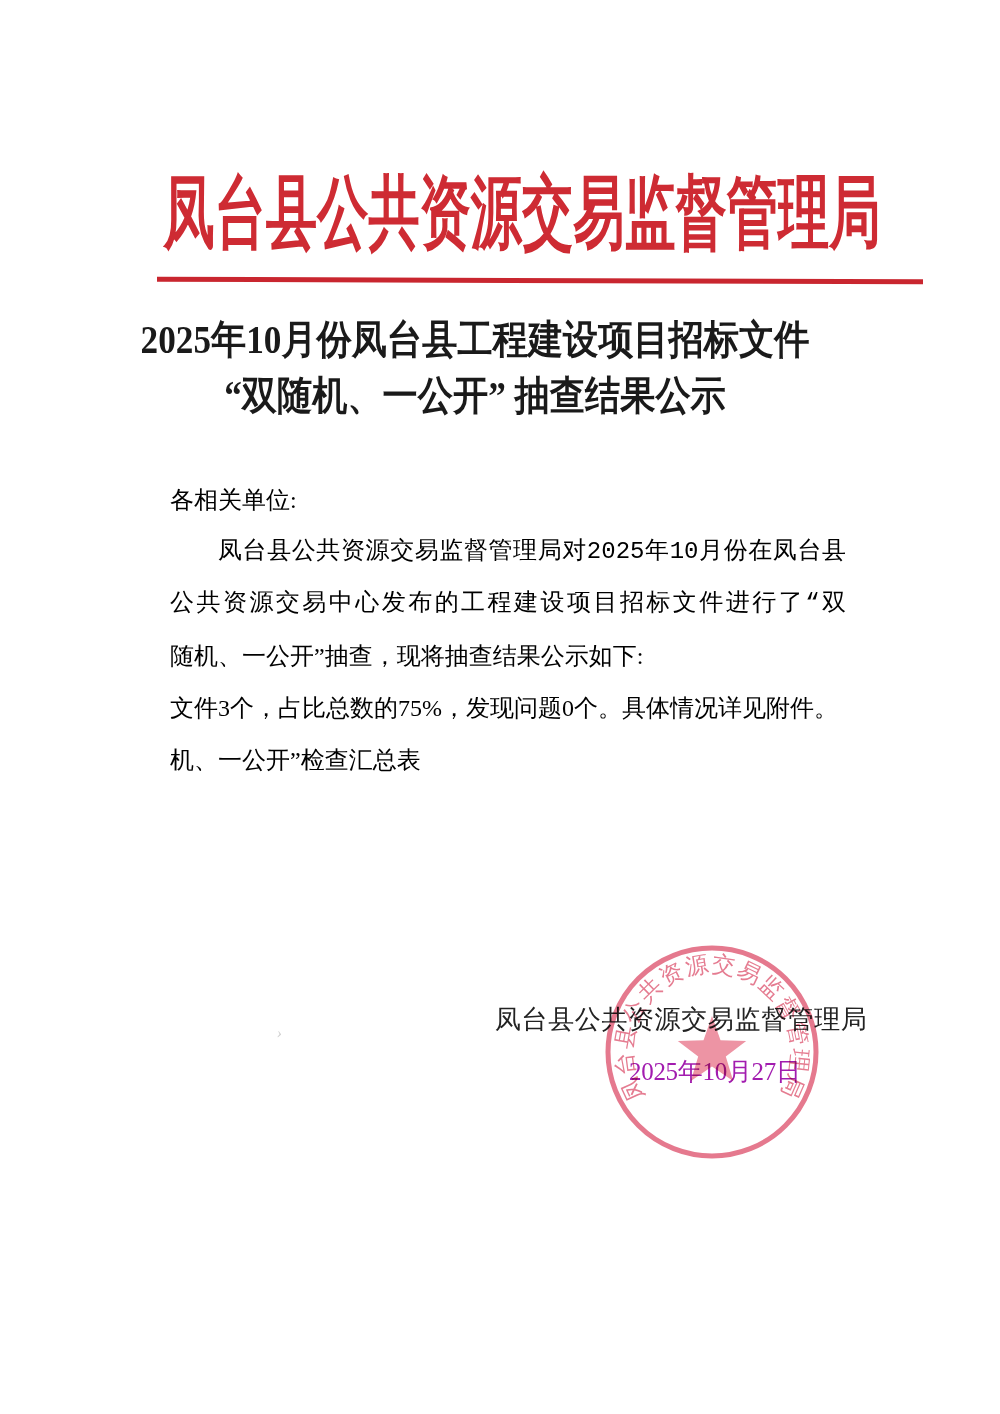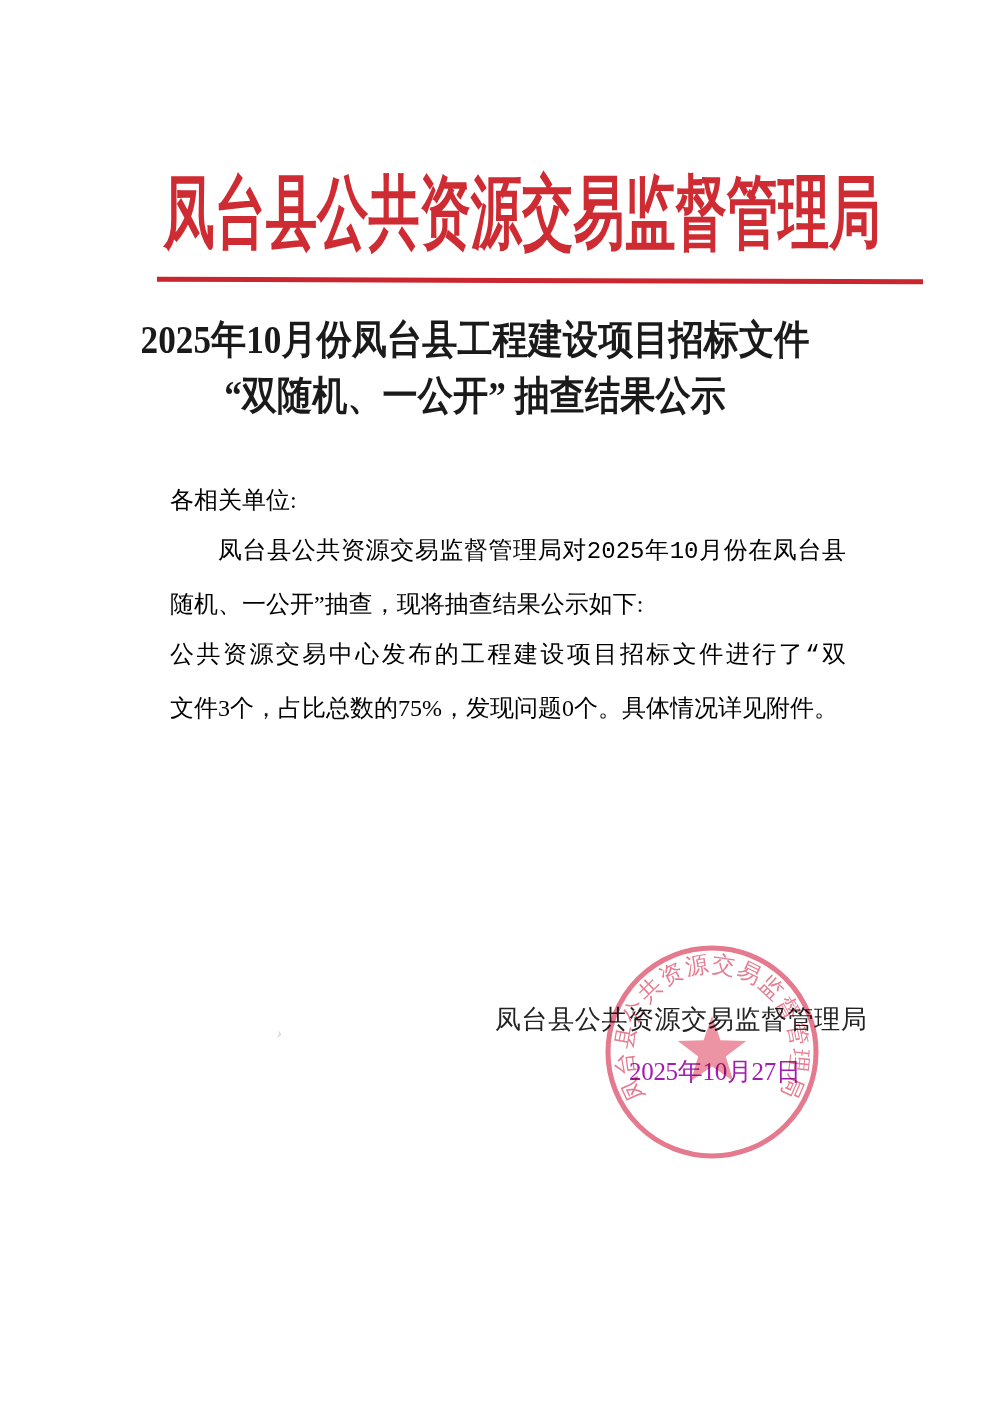--- a/index.html
+++ b/index.html
@@ -97,28 +97,29 @@
       <div>“双随机、一公开” 抽查结果公示</div>
     </div>
   </div>
 
   <div class="body-block">
 
       <div class="body-line">各相关单位:</div>
 
       <div class="body-line indent fill">凤台县公共资源交易监督管理局对2025年10月份在凤台县</div>
 
+      <div class="body-line fill">公共资源交易中心发布的工程建设项目招标文件进行了“双</div>
+
       <div class="body-line">随机、一公开”抽查，现将抽查结果公示如下:</div>
-
-      <div class="body-line fill">公共资源交易中心发布的工程建设项目招标文件进行了“双</div>
 
 
       <div class="body-line">文件3个，占比总数的75%，发现问题0个。具体情况详见附件。</div>
 
 
+      <div class="body-line">机、一公开”检查汇总表</div>
     </div>
 
   <div class="sig-agency">凤台县公共资源交易监督管理局</div>
   <div class="sig-date">2025年10月27日</div>
 
   <div class="seal">
     <svg viewBox="0 0 228 228" xmlns="http://www.w3.org/2000/svg">
       <circle cx="114" cy="114" r="104" fill="none" stroke="#dc4a66" stroke-width="5" opacity="0.85"></circle>
       <polygon points="114,78 122.5,102.3 148.2,102.9 127.8,118.5 135.2,143.1 114,128.5 92.8,143.1 100.2,118.5 79.8,102.9 105.5,102.3" fill="#e2546e" opacity="0.72"></polygon>
       <path id="sealArc" d="M 48.5 159.9 A 80 80 0 1 1 179.5 159.9" fill="none"></path>

